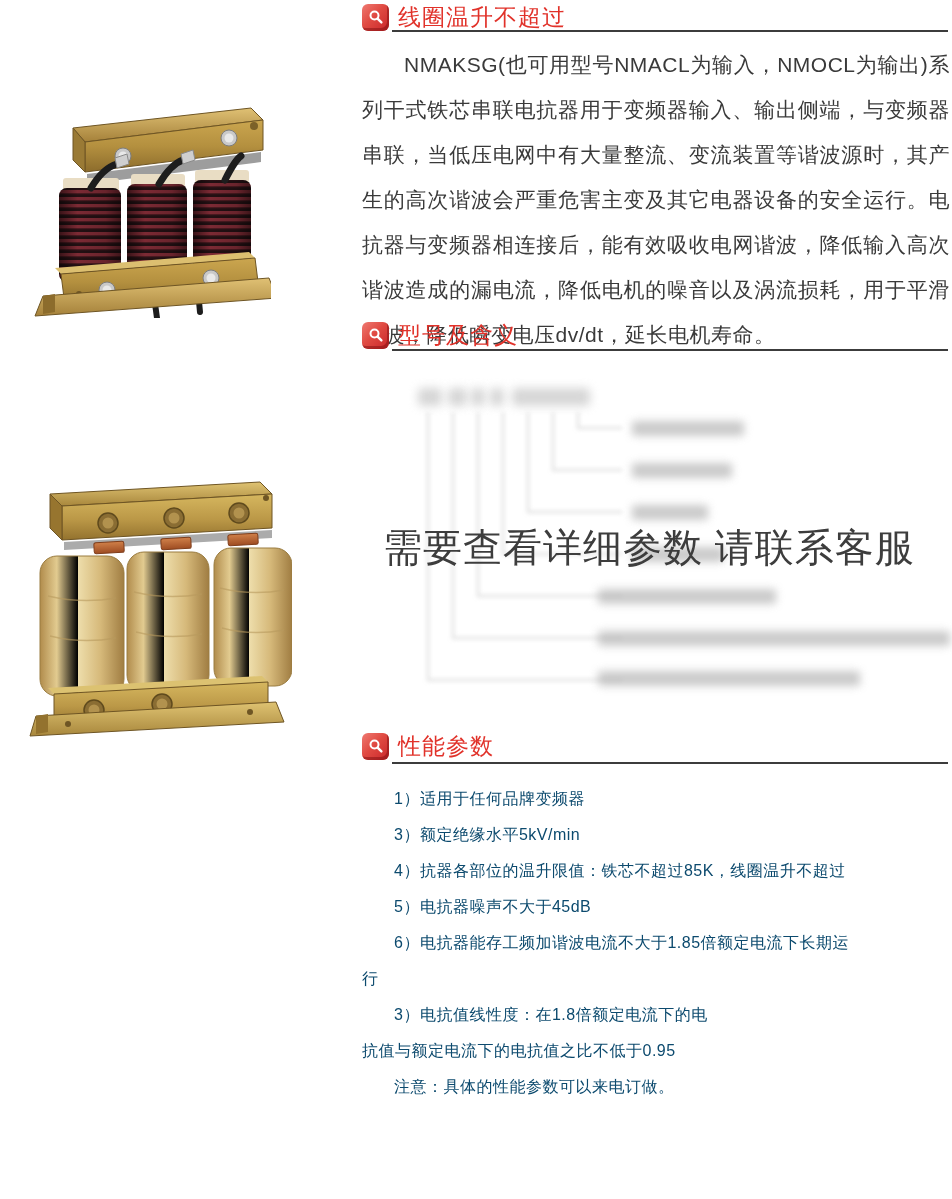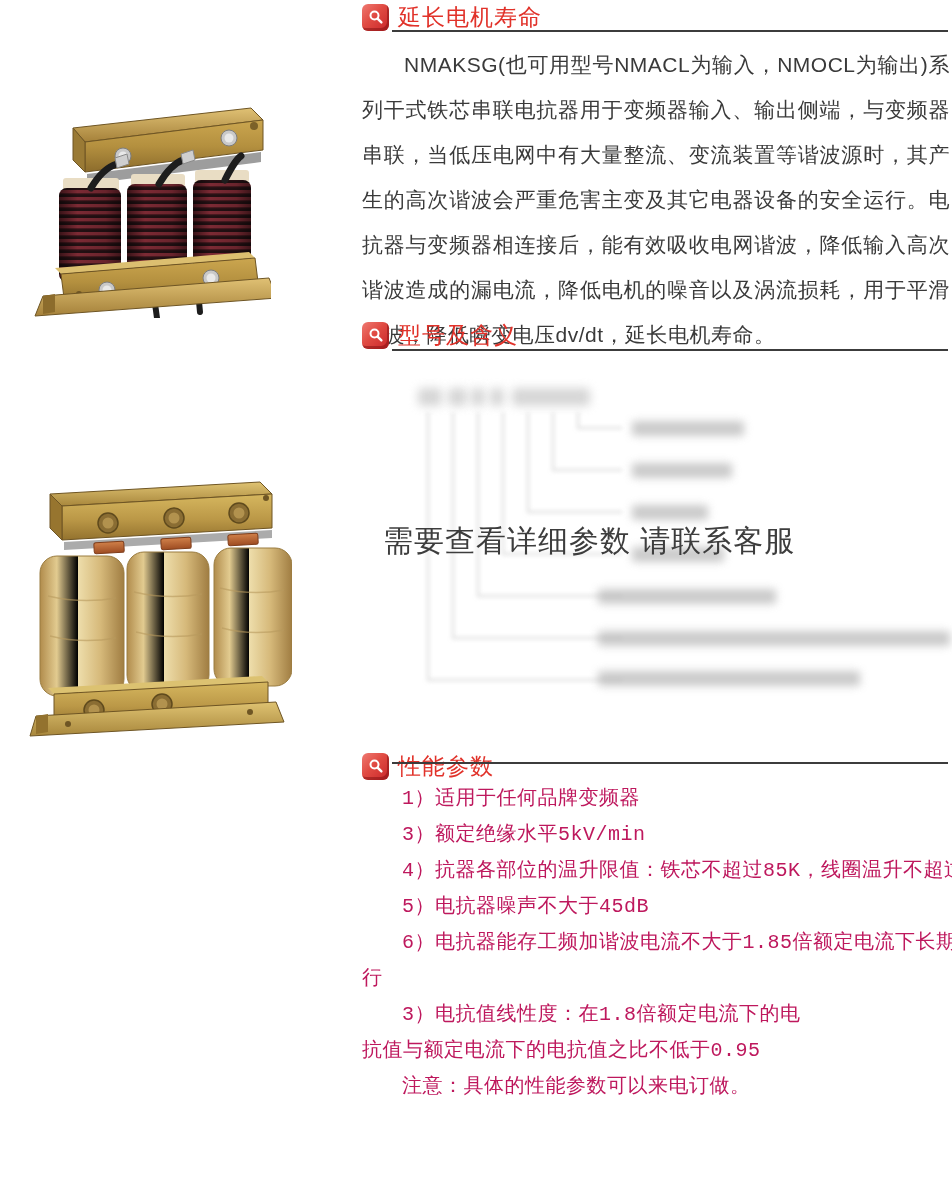--- a/index.html
+++ b/index.html
@@ -17,26 +17,26 @@
 
   
   .usage-par{position:absolute;left:362px;top:42px;width:588px;
              font-size:21px;line-height:45px;text-align:justify;text-indent:2em;
              color:#3a3a3a;letter-spacing:.5px;}
 
   
   .blur-blob{position:absolute;background:#c9c9c9;border-radius:4px;filter:blur(5px);opacity:.75;}
   .blur-label{position:absolute;height:15px;background:#bdbdbd;border-radius:3px;filter:blur(4px);opacity:.8;}
   .diagram-lines{position:absolute;left:0;top:0;}
-  .overlay-text{position:absolute;left:383px;top:521px;font-size:30px;color:#3d3d3d;
+  .overlay-text{position:absolute;left:383px;top:521px;font-size:39px;color:#3d3d3d;
                 font-weight:500;white-space:nowrap;letter-spacing:1px;}
 
   
   .spec-list{position:absolute;left:362px;top:781px;width:590px;}
-  .spec-line{font-size:20px;line-height:36px;white-space:nowrap;color:#be185d;letter-spacing:.5px;font-family:Liberation Mono, monospace;}
+  .spec-line{font-size:16px;line-height:36px;white-space:nowrap;color:#0c4a6e;letter-spacing:.5px;}
   .spec-line.indent{padding-left:2em;}
 
   
   .photo{position:absolute;}
 </style>
 </head>
 <body>
 
 <div class="page">
 
@@ -181,21 +181,21 @@
       <circle cx="222" cy="236" r="3" fill="#6e5524"></circle>
   </svg>
 
   <div class="sec-head" style="top:3px;">
     <span class="sec-icon">
       <svg width="16" height="16" viewBox="0 0 16 16">
         <circle cx="6.5" cy="6.5" r="4" fill="none" stroke="#ffffff" stroke-width="2"></circle>
         <line x1="9.6" y1="9.6" x2="13.4" y2="13.4" stroke="#ffffff" stroke-width="2.4" stroke-linecap="round"></line>
       </svg>
     </span>
-    <span class="sec-title">延长电机寿命</span>
+    <span class="sec-title">线圈温升不超过</span>
   </div>
   <div class="sec-divider" style="top:30px;"></div>
 
   <div class="usage-par">NMAKSG(也可用型号NMACL为输入，NMOCL为输出)系列干式铁芯串联电抗器用于变频器输入、输出侧端，与变频器串联，当低压电网中有大量整流、变流装置等谐波源时，其产生的高次谐波会严重危害主变及其它电器设备的安全运行。电抗器与变频器相连接后，能有效吸收电网谐波，降低输入高次谐波造成的漏电流，降低电机的噪音以及涡流损耗，用于平滑滤波，降低瞬变电压dv/dt，延长电机寿命。</div>
 
   <div class="sec-head" style="top:321px;">
     <span class="sec-icon">
       <svg width="16" height="16" viewBox="0 0 16 16">
         <circle cx="6.5" cy="6.5" r="4" fill="none" stroke="#ffffff" stroke-width="2"></circle>
         <line x1="9.6" y1="9.6" x2="13.4" y2="13.4" stroke="#ffffff" stroke-width="2.4" stroke-linecap="round"></line>
@@ -229,21 +229,21 @@
     <div class="blur-label" style="left:632px;top:463px;width:100px;"></div>
     <div class="blur-label" style="left:632px;top:505px;width:76px;"></div>
     <div class="blur-label" style="left:632px;top:547px;width:92px;"></div>
     <div class="blur-label" style="left:598px;top:589px;width:178px;"></div>
     <div class="blur-label" style="left:598px;top:631px;width:352px;"></div>
     <div class="blur-label" style="left:598px;top:671px;width:262px;"></div>
   </div>
 
   <div class="overlay-text">需要查看详细参数 请联系客服</div>
 
-  <div class="sec-head" style="top:752px;justify-content:space-between;">
+  <div class="sec-head" style="top:732px;justify-content:space-between;">
     <span class="sec-icon">
       <svg width="16" height="16" viewBox="0 0 16 16">
         <circle cx="6.5" cy="6.5" r="4" fill="none" stroke="#ffffff" stroke-width="2"></circle>
         <line x1="9.6" y1="9.6" x2="13.4" y2="13.4" stroke="#ffffff" stroke-width="2.4" stroke-linecap="round"></line>
       </svg>
     </span>
     <span class="sec-title">性能参数</span>
   </div>
   <div class="sec-divider" style="top:762px;"></div>
 

